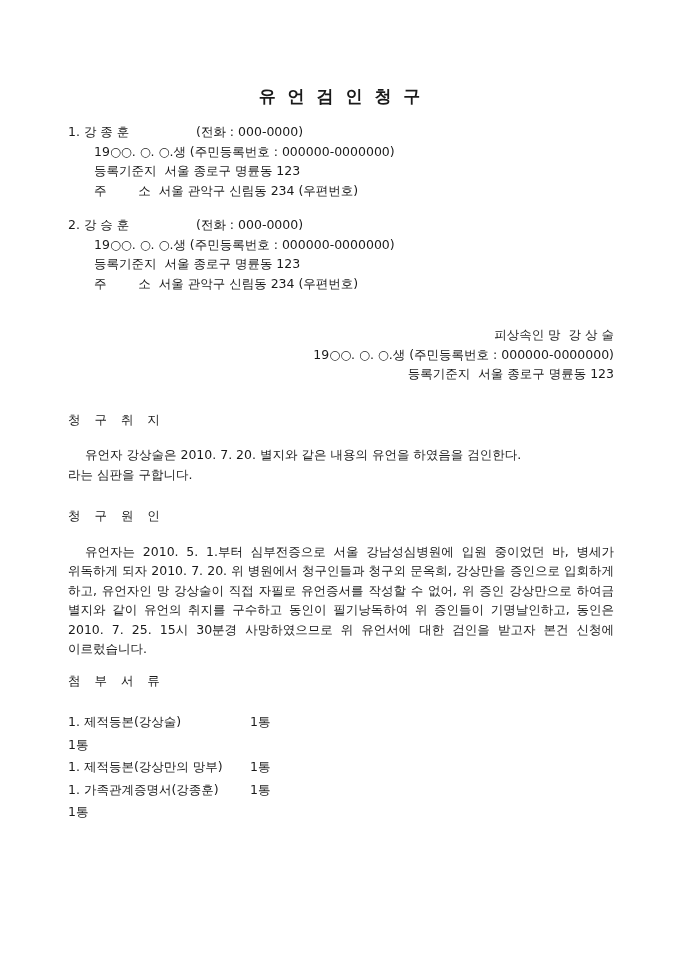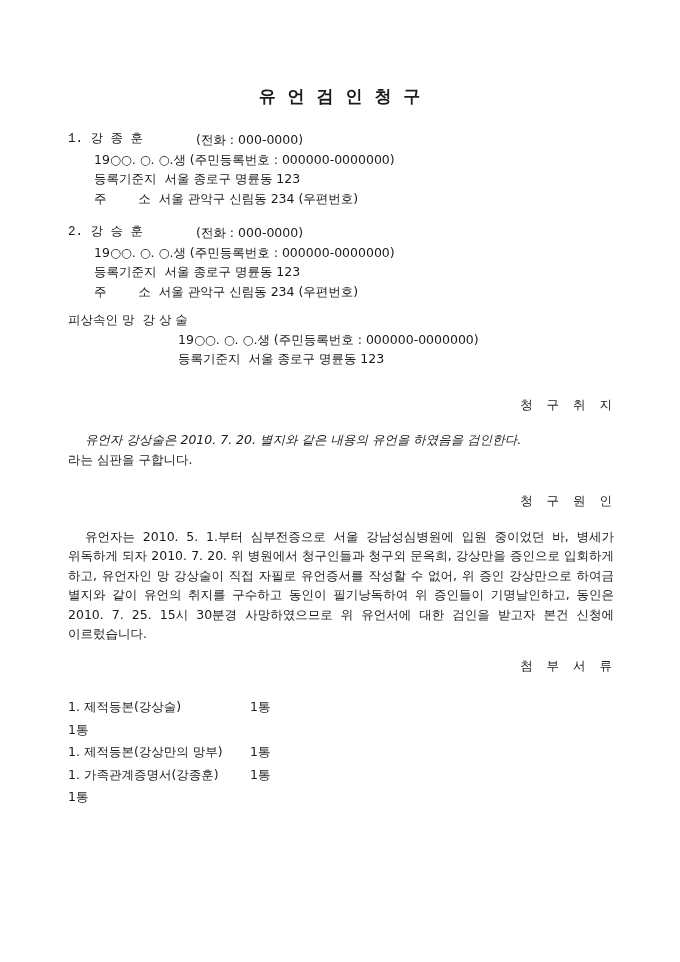--- a/index.html
+++ b/index.html
@@ -15,44 +15,44 @@
     line-height: 19.5px;
     padding: 84px 66px 40px 68px;
     overflow: hidden;
   }
   .title {
     text-align: center;
     font-size: 17px;
     font-weight: bold;
     letter-spacing: 3px;
     white-space: pre;
-    margin-bottom: 22px;
+    margin-bottom: 14px;
     line-height: 24px;
   }
   .party-section { display: flex; }
   .party-label { width: 84px; white-space: pre; flex: 0 0 84px; }
   .party-content { flex: 1; }
   .party-block.second { margin-top: 15px; }
   .party-heading { display: flex; white-space: pre; }
-  .party-name { width: 128px; flex: 0 0 128px; white-space: pre; font-family: Liberation Mono, monospace; }
+  .party-name { width: 128px; flex: 0 0 128px; white-space: pre; }
   .detail-line { padding-left: 26px; white-space: pre; }
-  .decedent-section { margin-top: 9px; }
+  .decedent-section { margin-top: 32px; text-align: right; }
   .decedent-label { white-space: pre; }
   .decedent-section .detail-line { padding-left: 110px; }
   .section-heading {
-    text-align: right;
+    text-align: left;
     white-space: pre;
     letter-spacing: 2px;
     margin-top: 26px;
     margin-bottom: 16px;
   }
   .section-heading.cause { margin-top: 22px; }
   .section-heading.attach { margin-top: 12px; margin-bottom: 22px; }
   .body-line { white-space: pre-wrap; }
-  .body-line.indent { text-indent: 17px; font-style: italic; }
+  .body-line.indent { text-indent: 17px; }
   .paragraph {
     text-align: justify;
     text-indent: 17px;
     white-space: normal;
     word-break: keep-all;
     overflow-wrap: break-word;
   }
   .attachment-row { display: flex; margin-bottom: 3px; align-items: flex-end; }
   .attachment-item { width: 182px; flex: 0 0 182px; white-space: pre; }
   .attachment-count { white-space: pre; }

